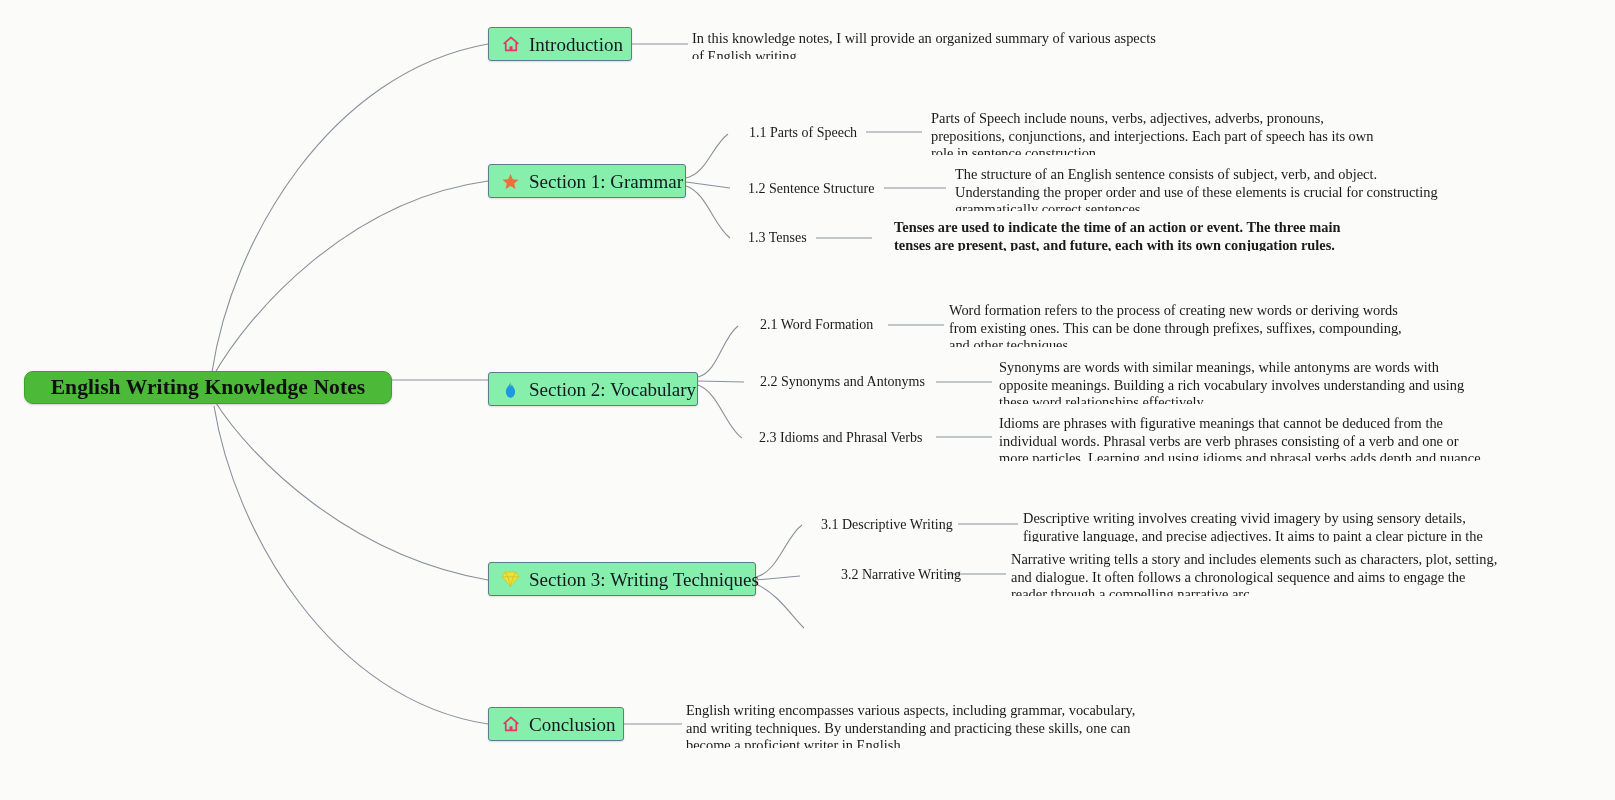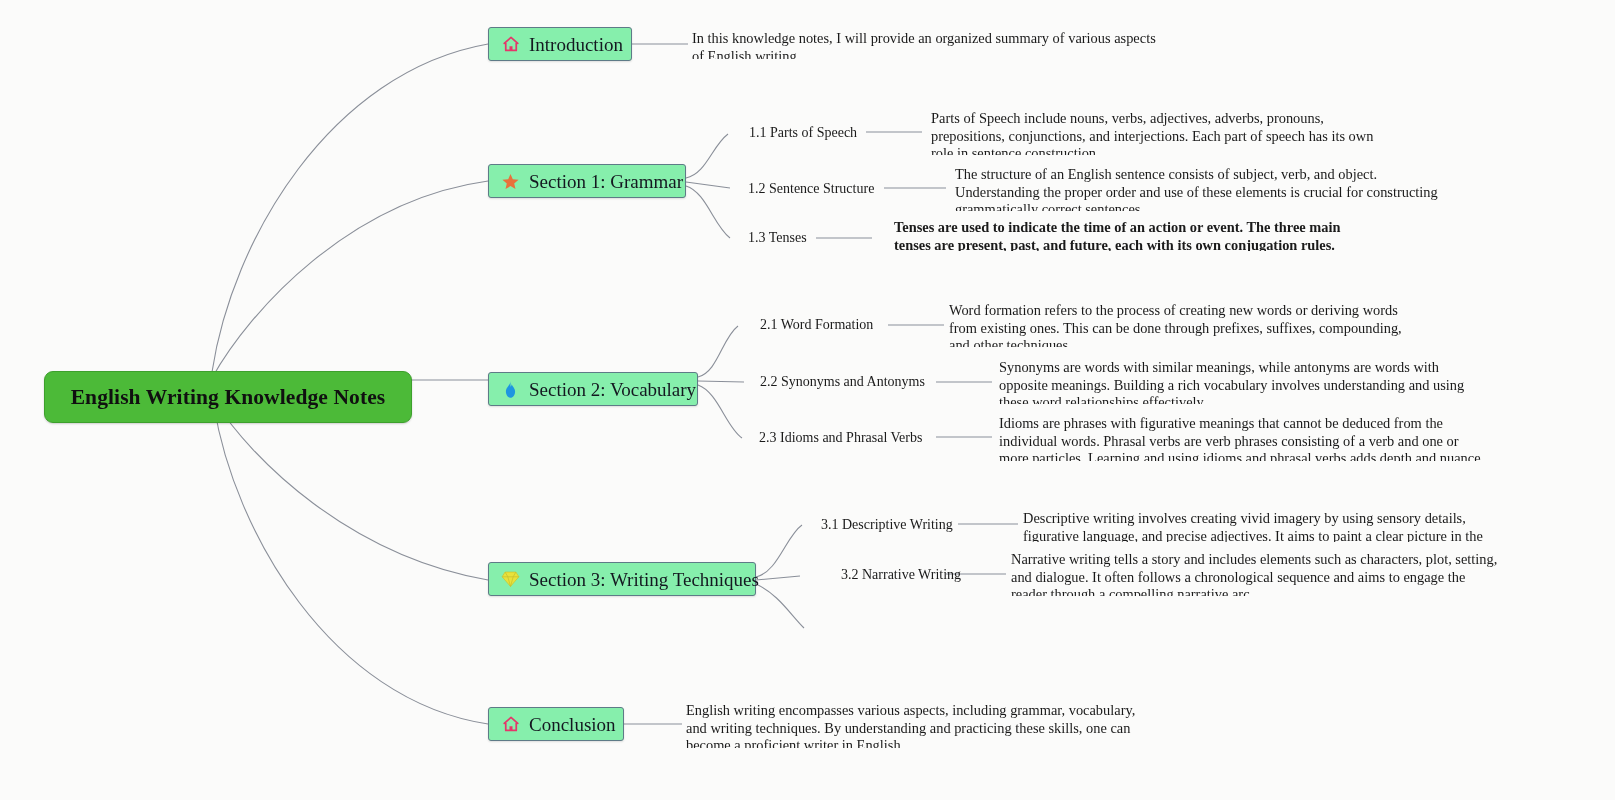--- a/index.html
+++ b/index.html
@@ -126,21 +126,21 @@
       <path d="M 816 238 L 872 238"></path>
       <path d="M 888 325 L 944 325"></path>
       <path d="M 936 382 L 992 382"></path>
       <path d="M 936 437 L 992 437"></path>
       <path d="M 958 524 L 1018 524"></path>
       <path d="M 946 574 L 1006 574"></path>
       <path d="M 624 724 L 682 724"></path>
     </g>
   </svg>
 
-  <div class="root-node" style="left:24px; top:371px; width:368px; height:52px;margin-left:20px;">
+  <div class="root-node" style="left:24px; top:371px; width:368px; height:33px;">
     <span>English Writing Knowledge Notes</span>
   </div>
 
   <div class="topic-node" style="left:488px; top:27px; width:144px; height:34px;">
     <span class="topic-icon">
       <svg width="18" height="18" viewBox="0 0 24 24">
         <path d="M3 11.2 L12 3.2 L21 11.2" fill="none" stroke="#e4376a" stroke-width="2.3" stroke-linecap="round" stroke-linejoin="round"></path>
         <path d="M5 10.5 V20.5 H19 V10.5" fill="none" stroke="#e4376a" stroke-width="2.3" stroke-linejoin="round"></path>
         <rect x="10" y="15" width="4" height="5.5" fill="#e4376a"></rect>
       </svg>

